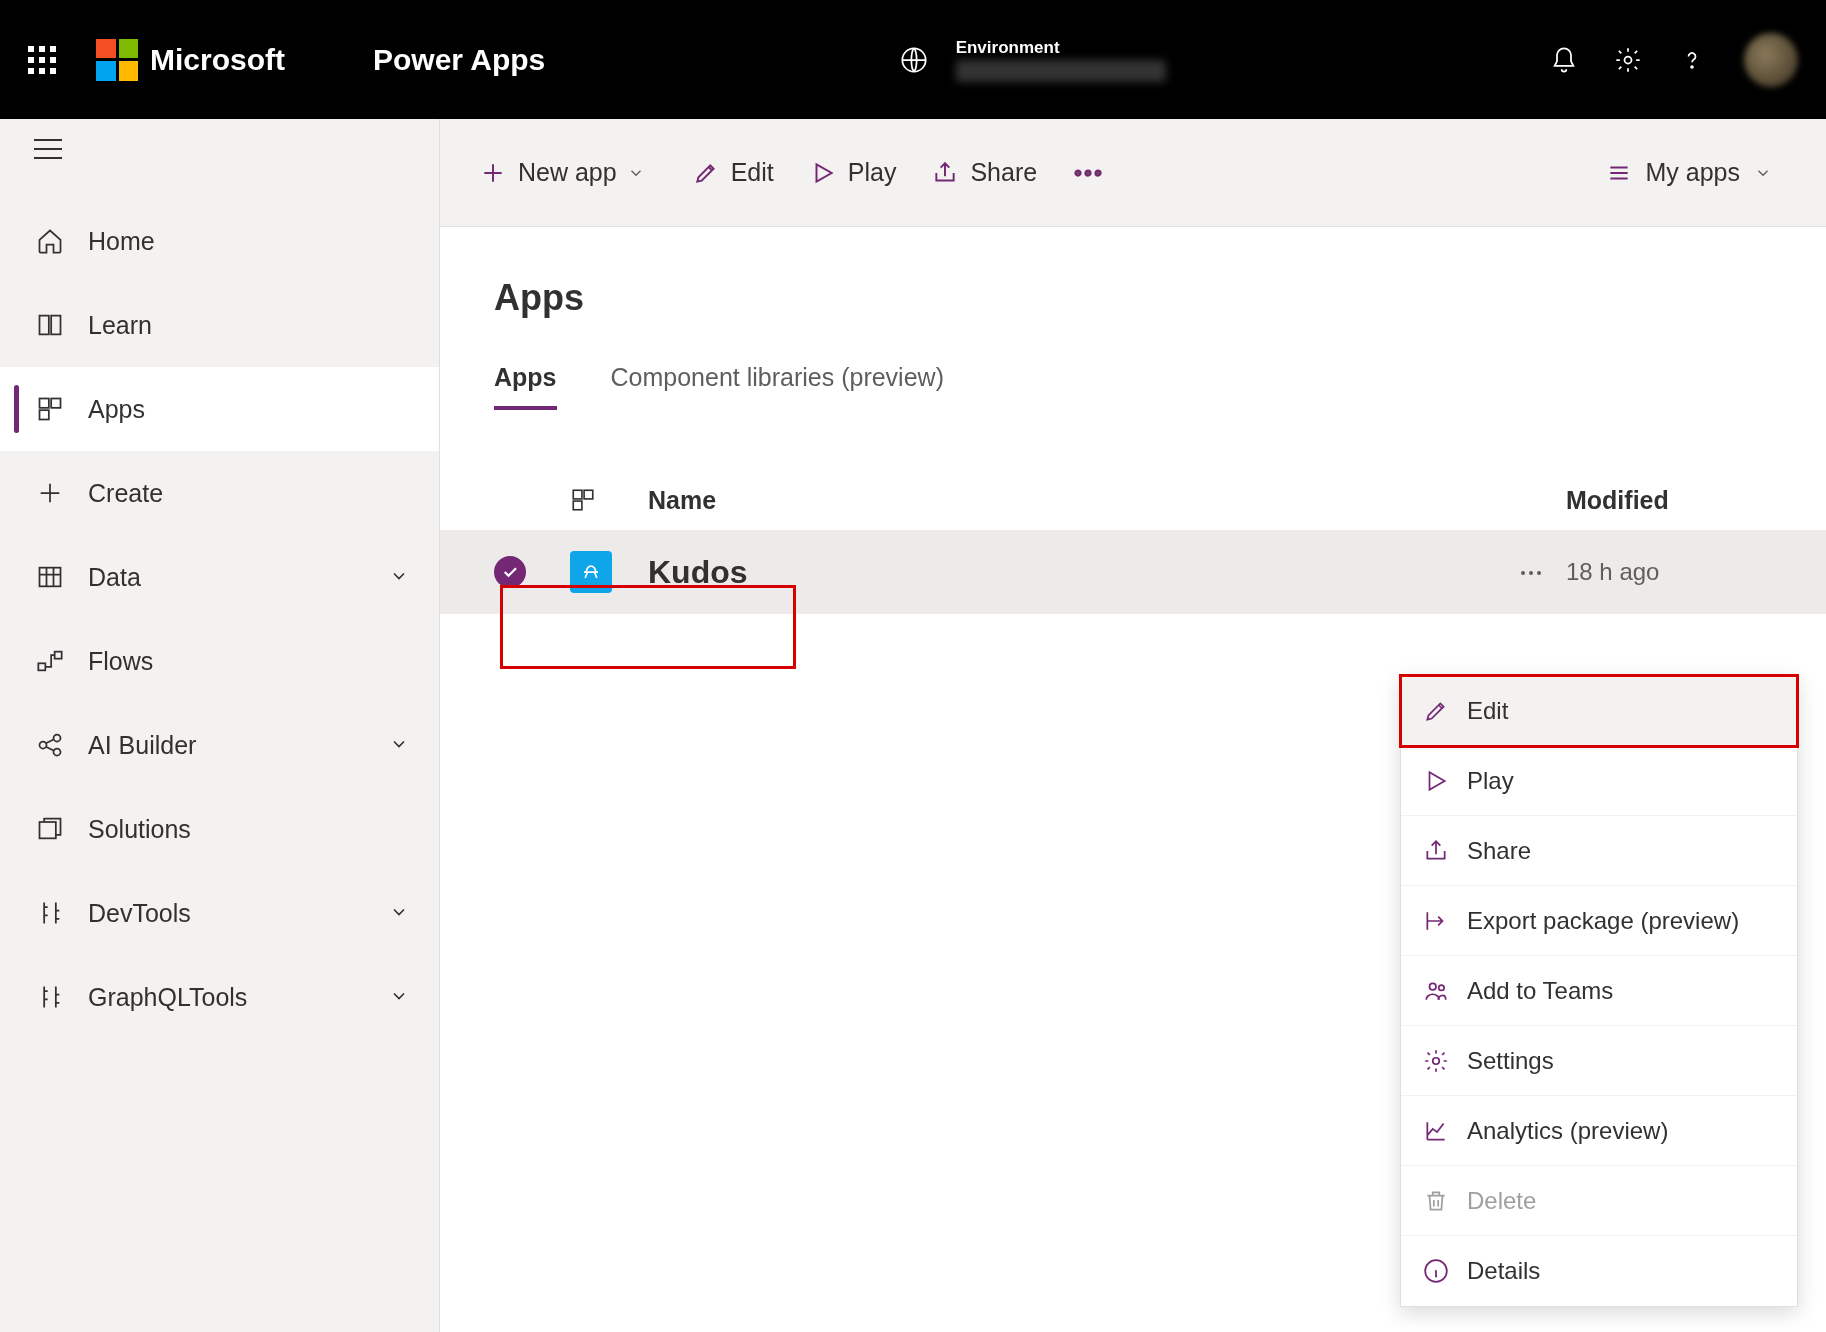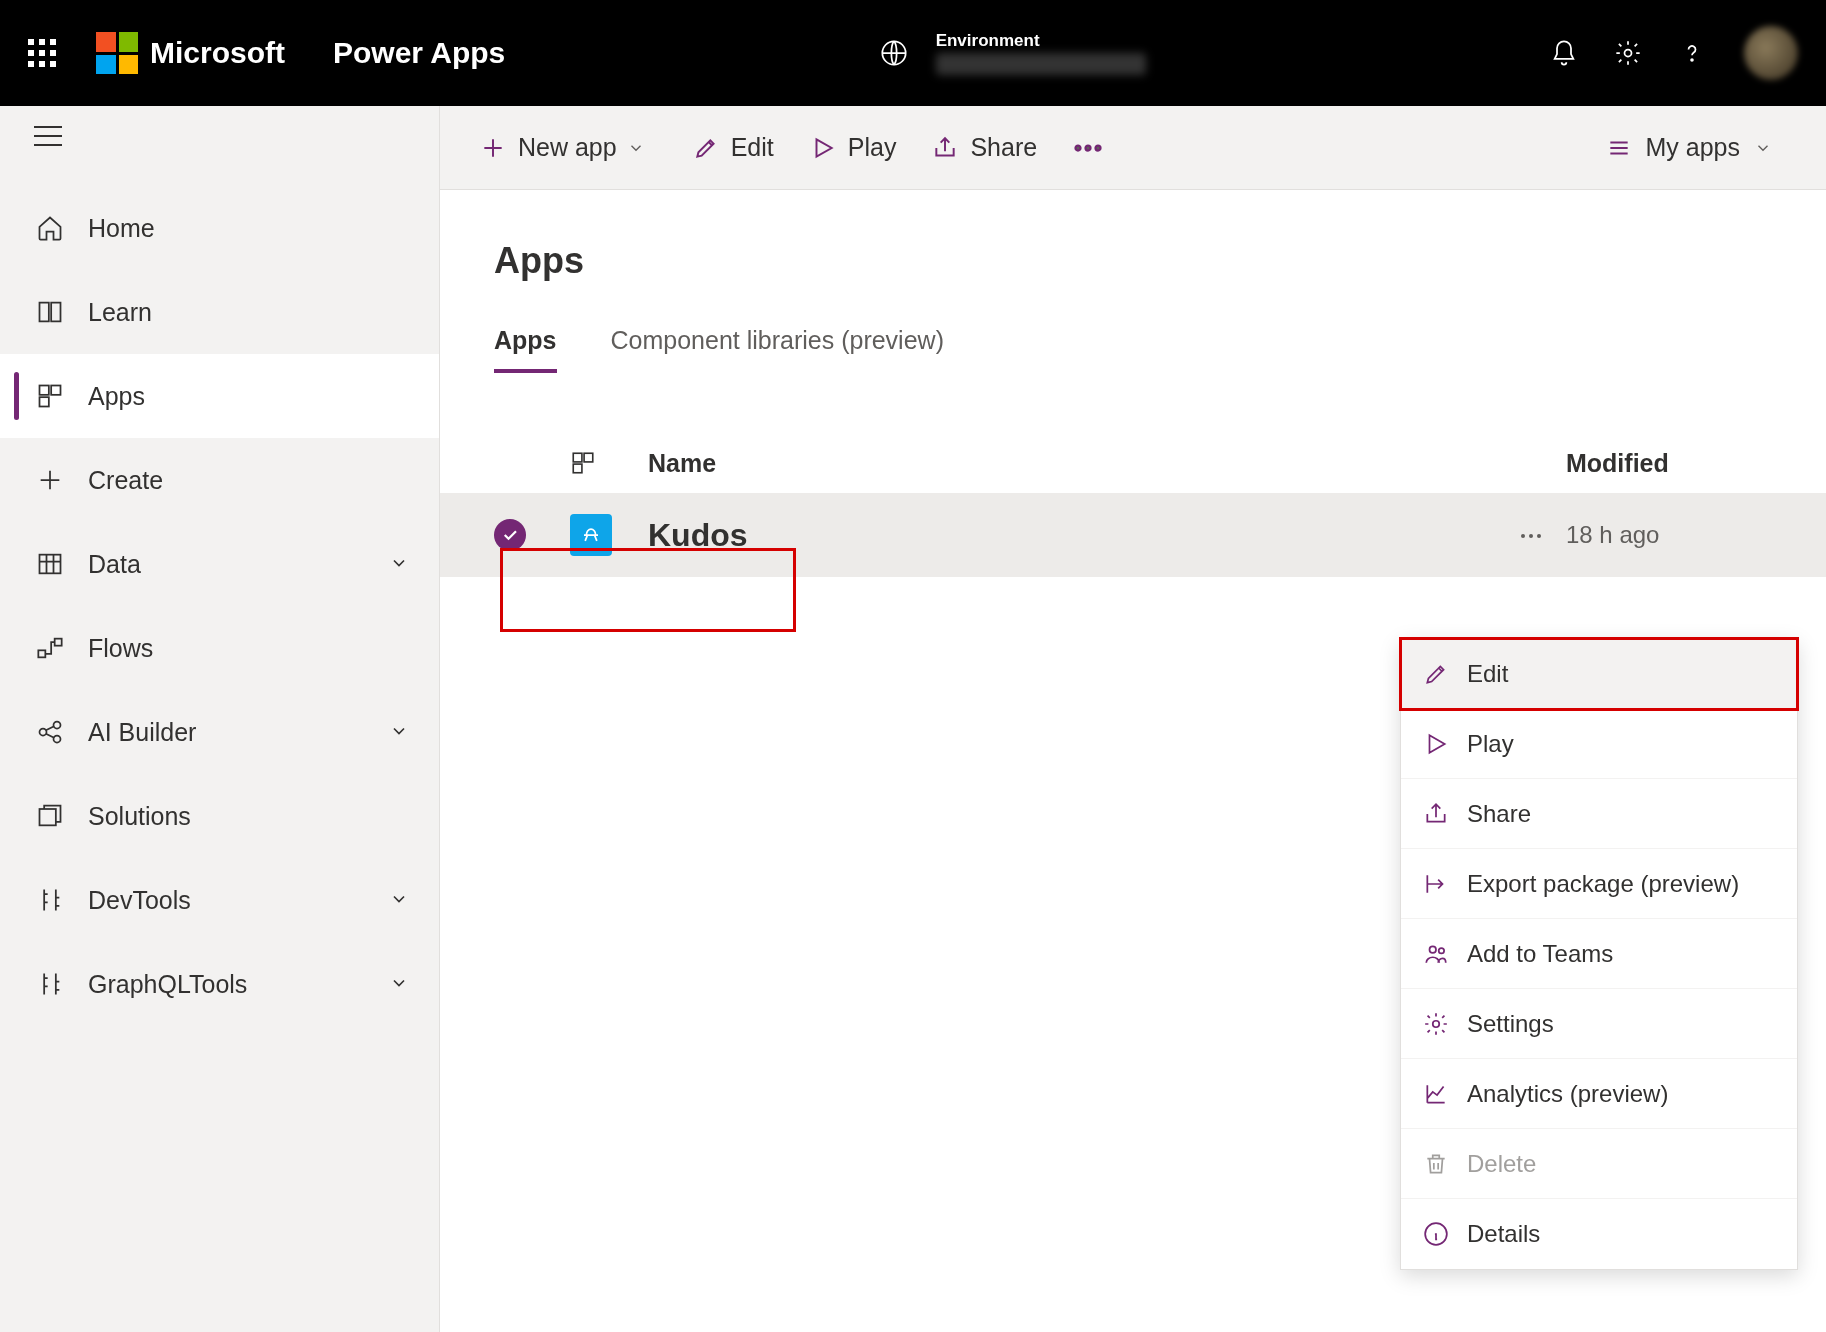--- a/index.html
+++ b/index.html
@@ -1,30 +1,30 @@
 <!DOCTYPE html>
 <html><head>
 <meta charset="utf-8">
 <style>
   * { box-sizing: border-box; margin: 0; padding: 0; }
   html, body { width: 1826px; height: 1332px; font-family: "Segoe UI", Arial, sans-serif; background: #fff; color: #323130; }
   body { transform-origin: top left; }
 
   
-  .header { height: 106px; background: #000; color: #fff; display: flex; align-items: center; padding: 0 28px; }
+  .header { height: 119px; background: #000; color: #fff; display: flex; align-items: center; padding: 0 28px; }
   .waffle { width: 28px; height: 28px; display: grid; grid-template-columns: repeat(3,6px); grid-template-rows: repeat(3,6px); gap: 5px; cursor: pointer; margin-right: 40px; }
   .waffle span { background: #fff; display: block; width: 6px; height: 6px; }
   .ms-logo { display: flex; align-items: center; margin-right: 48px; }
   .ms-logo-squares { width: 42px; height: 42px; display: grid; grid-template-columns: 1fr 1fr; grid-template-rows: 1fr 1fr; gap: 3px; margin-right: 12px; }
   .ms-logo-squares span:nth-child(1){background:#f25022;}
   .ms-logo-squares span:nth-child(2){background:#7fba00;}
   .ms-logo-squares span:nth-child(3){background:#00a4ef;}
   .ms-logo-squares span:nth-child(4){background:#ffb900;}
   .ms-logo-text { font-size: 30px; font-weight: 600; }
-  .product { font-size: 30px; font-weight: 600; }
+  .product { font-size: 30px; font-weight: 600; margin-left: 40px; }
   .header-spacer { flex: 1; }
   .hicon { width: 64px; height: 64px; display: flex; align-items: center; justify-content: center; cursor: pointer; font-size: 26px; }
   .hicon svg { width: 28px; height: 28px; stroke: #fff; fill: none; stroke-width: 1.5; }
   .env { display: flex; flex-direction: column; justify-content: flex-end; margin: 0 30px 0 10px; }
   .env-label { font-size: 17px; font-weight: 600; margin-bottom: 2px; }
   .env-blur { width: 210px; height: 22px; background: #333; filter: blur(4px); border-radius: 4px; }
   .avatar { width: 54px; height: 54px; border-radius: 50%; background: radial-gradient(circle at 40% 40%, #8a7a5a, #3a3020); margin-left: 20px; filter: blur(3px); }
 
   
   .body { display: flex; height: calc(1332px - 98px); }
@@ -36,21 +36,21 @@
   .nav-item { height: 84px; display: flex; align-items: center; padding-left: 34px; font-size: 25px; cursor: pointer; position: relative; }
   .nav-item.active { background: #fff; }
   .nav-item.active::before { content: ""; position: absolute; left: 14px; top: 18px; bottom: 18px; width: 5px; background: #742774; border-radius: 3px; }
   .nav-icon { width: 32px; height: 32px; margin-right: 22px; display: flex; align-items: center; justify-content: center; }
   .nav-icon svg { width: 28px; height: 28px; stroke: #323130; fill: none; stroke-width: 1.5; }
   .nav-chevron { margin-left: auto; margin-right: 30px; }
   .nav-chevron svg { width: 20px; height: 20px; stroke: #323130; fill: none; stroke-width: 2; }
 
   
   .main { flex: 1; display: flex; flex-direction: column; }
-  .cmdbar { height: 84px; background: #f3f2f1; border-bottom: 1px solid #e1dfdd; display: flex; align-items: center; padding: 0 40px; }
+  .cmdbar { height: 108px; background: #f3f2f1; border-bottom: 1px solid #e1dfdd; display: flex; align-items: center; padding: 0 40px; }
   .cmd { display: flex; align-items: center; font-size: 25px; margin-right: 36px; cursor: pointer; }
   .cmd svg { width: 26px; height: 26px; margin-right: 12px; stroke: #742774; fill: none; stroke-width: 1.8; }
   .cmd .chev { width: 18px; height: 18px; margin-left: 10px; stroke: #605e5c; }
   .cmdbar-spacer { flex: 1; }
   .view-switch { display: flex; align-items: center; font-size: 25px; cursor: pointer; }
   .view-switch svg { width: 26px; height: 26px; stroke: #742774; fill: none; stroke-width: 1.8; margin-right: 14px; }
   .view-switch .chev { stroke:#605e5c; margin-left: 14px; width:18px; height:18px;}
 
   .content { padding: 50px 0 0 0; position: relative; flex:1; }
   .page-title { font-size: 36px; font-weight: 600; margin-left: 54px; margin-bottom: 44px; }

